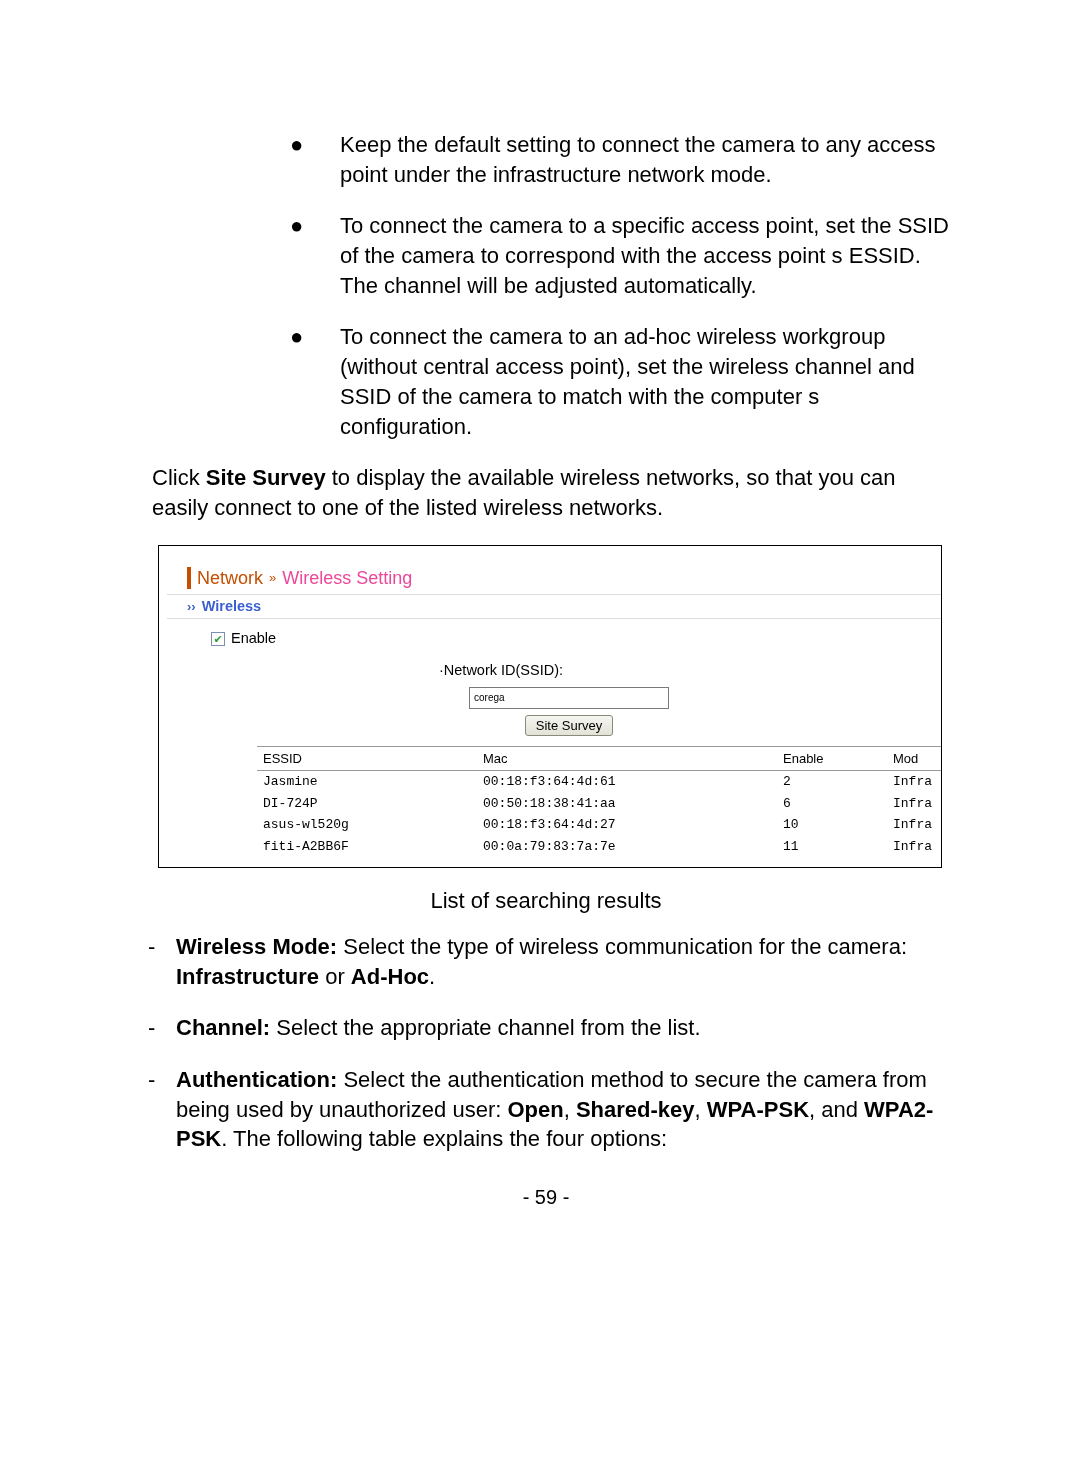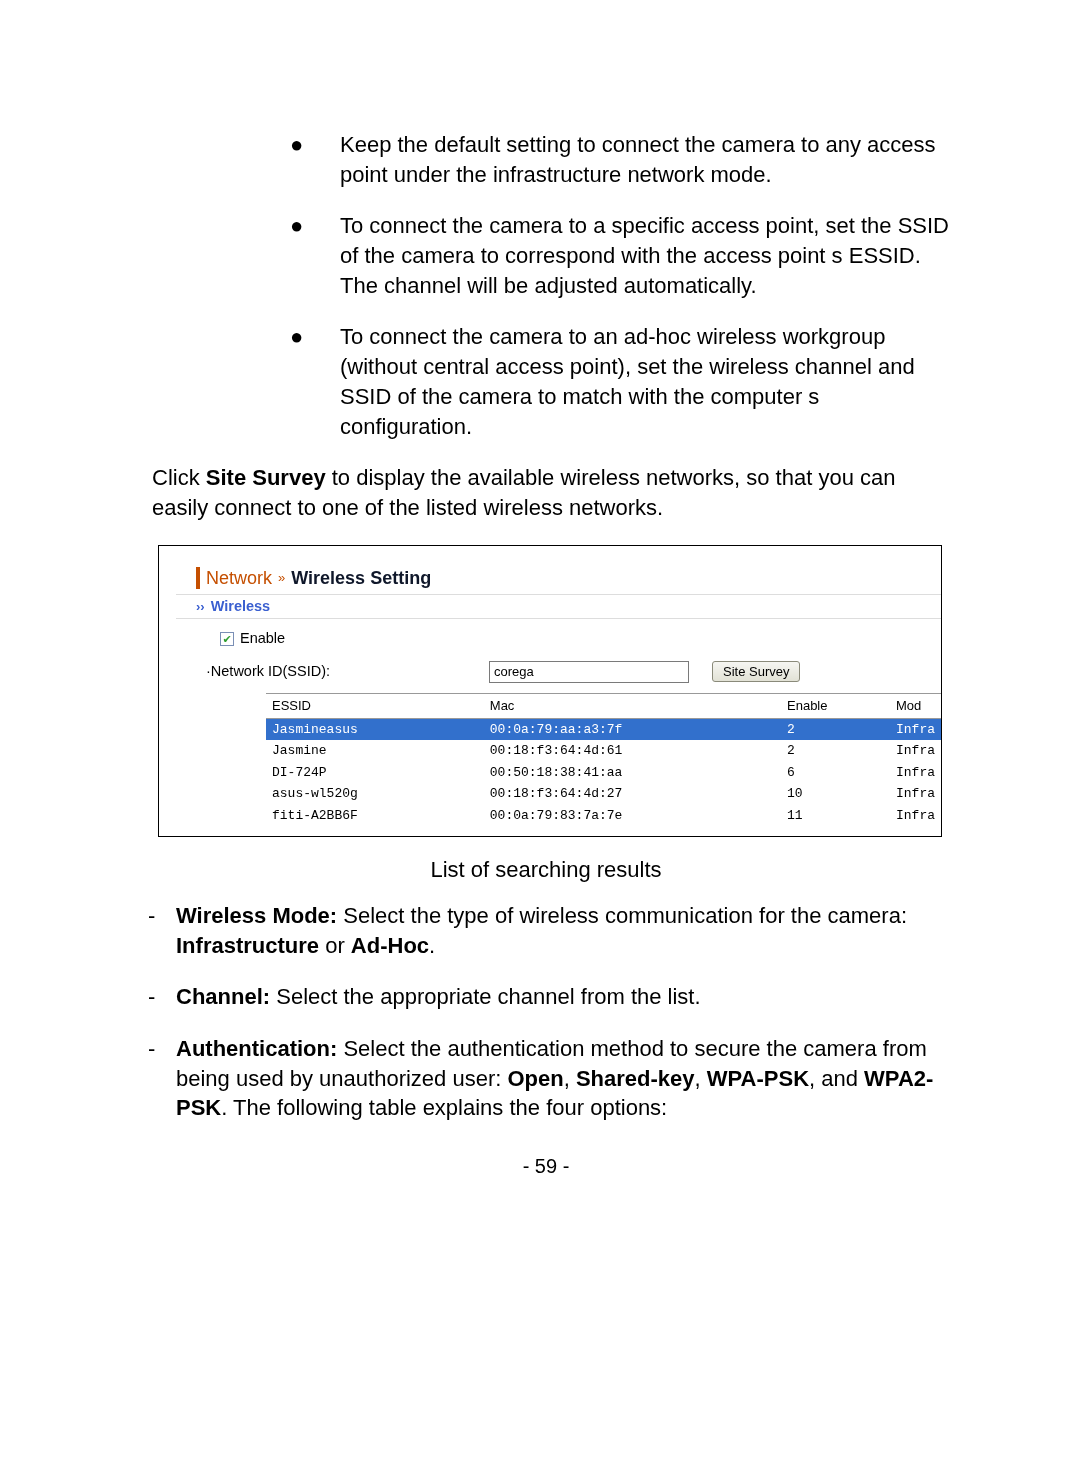--- a/index.html
+++ b/index.html
@@ -18,64 +18,64 @@
     .bullet-text { flex: 1; }
     .para { margin: 4px 6px 22px 12px; }
     .dash-list { margin: 16px 0 0 0; padding-left: 0; }
     .dash-row { display: flex; margin-bottom: 22px; padding-left: 8px; }
     .dash-mark { width: 28px; flex-shrink: 0; }
     .dash-text { flex: 1; }
     b { font-weight: bold; }
     .shot {
       border: 1.5px solid #000;
       margin: 8px 10px 4px 18px;
-      padding: 20px 0 10px 17px;
+      padding: 20px 0 10px 8px;
       overflow: hidden;
       font-family: Verdana, Arial, sans-serif;
     }
     .shot-title {
       font-size: 18px;
       padding-left: 20px;
       display: flex;
       align-items: center;
       gap: 6px;
       margin-bottom: 4px;
     }
     .shot-title .bar {
       display: inline-block; width: 4px; height: 22px; background: #c54f00;
     }
     .shot-title .net { color: #c54f00; font-weight: 500; }
     .shot-title .gt { color: #c54f00; font-size: 13px; vertical-align: middle; }
-    .shot-title .sub { color: #0f172a; font-weight: 700; }
+    .shot-title .sub { color: #ec4899; font-weight: 400; }
     .section-row {
       display: flex; align-items: center; gap: 6px;
       color: #3a5fd0; font-size: 14.5px; font-weight: bold;
       padding: 2px 0 2px 20px;
       border-top: 1px solid #ddd;
       border-bottom: 1px solid #ddd;
       margin: 0 0 6px 0;
     }
     .chevrons { color:#3a5fd0; font-size: 13px; }
     .enable-row {
       display: flex; align-items: center; gap: 6px;
       font-size: 14.5px; padding: 4px 0 8px 44px;
     }
     .checkbox {
       width: 14px; height: 14px; border: 1px solid #7a8fb5; background: #fff;
       display: inline-flex; align-items: center; justify-content: center;
       font-size: 11px; color: #2f9e2f; line-height: 1;
     }
     .ssid-row {
-      display: flex; align-items: center; gap: 23px;
-      font-size: 14.5px; padding: 4px 0 10px 30px;
+      display: flex; align-items: center; gap: 6px;
+      font-size: 14.5px; padding: 4px 0 10px 30px; flex-direction: column;
     }
     .ssid-row .lbl { width: 260px; }
     .text-input {
       font-family: Verdana, Arial, sans-serif;
-      font-size: 13px; height: 22px; width: 200px;
+      font-size: 10px; height: 22px; width: 200px;
       border: 1px solid #7a7a7a; padding: 1px 4px; background: #fff;
     }
     .btn {
       font-family: Verdana, Arial, sans-serif;
       font-size: 13px; padding: 2px 10px;
       background: linear-gradient(#f6f6f2,#e2e2d6);
       border: 1px solid #8a8a7a; border-radius: 3px;
       cursor: pointer;
     }
     .ntable {
@@ -144,26 +144,20 @@
   <table class="ntable">
     <thead>
       <tr>
         <th style="width:220px">ESSID</th>
         <th style="width:300px">Mac</th>
         <th style="width:110px">Enable</th>
         <th class="last">Mod</th>
       </tr>
     </thead>
     <tbody id="ntbody">
-        <tr class="sel">
-          <td>Jasmineasus</td>
-          <td>00:0a:79:aa:a3:7f</td>
-          <td>2</td>
-          <td class="last">Infra</td>
-        </tr>
         <tr>
           <td>Jasmine</td>
           <td>00:18:f3:64:4d:61</td>
           <td>2</td>
           <td class="last">Infra</td>
         </tr>
         <tr>
           <td>DI-724P</td>
           <td>00:50:18:38:41:aa</td>
           <td>6</td>

